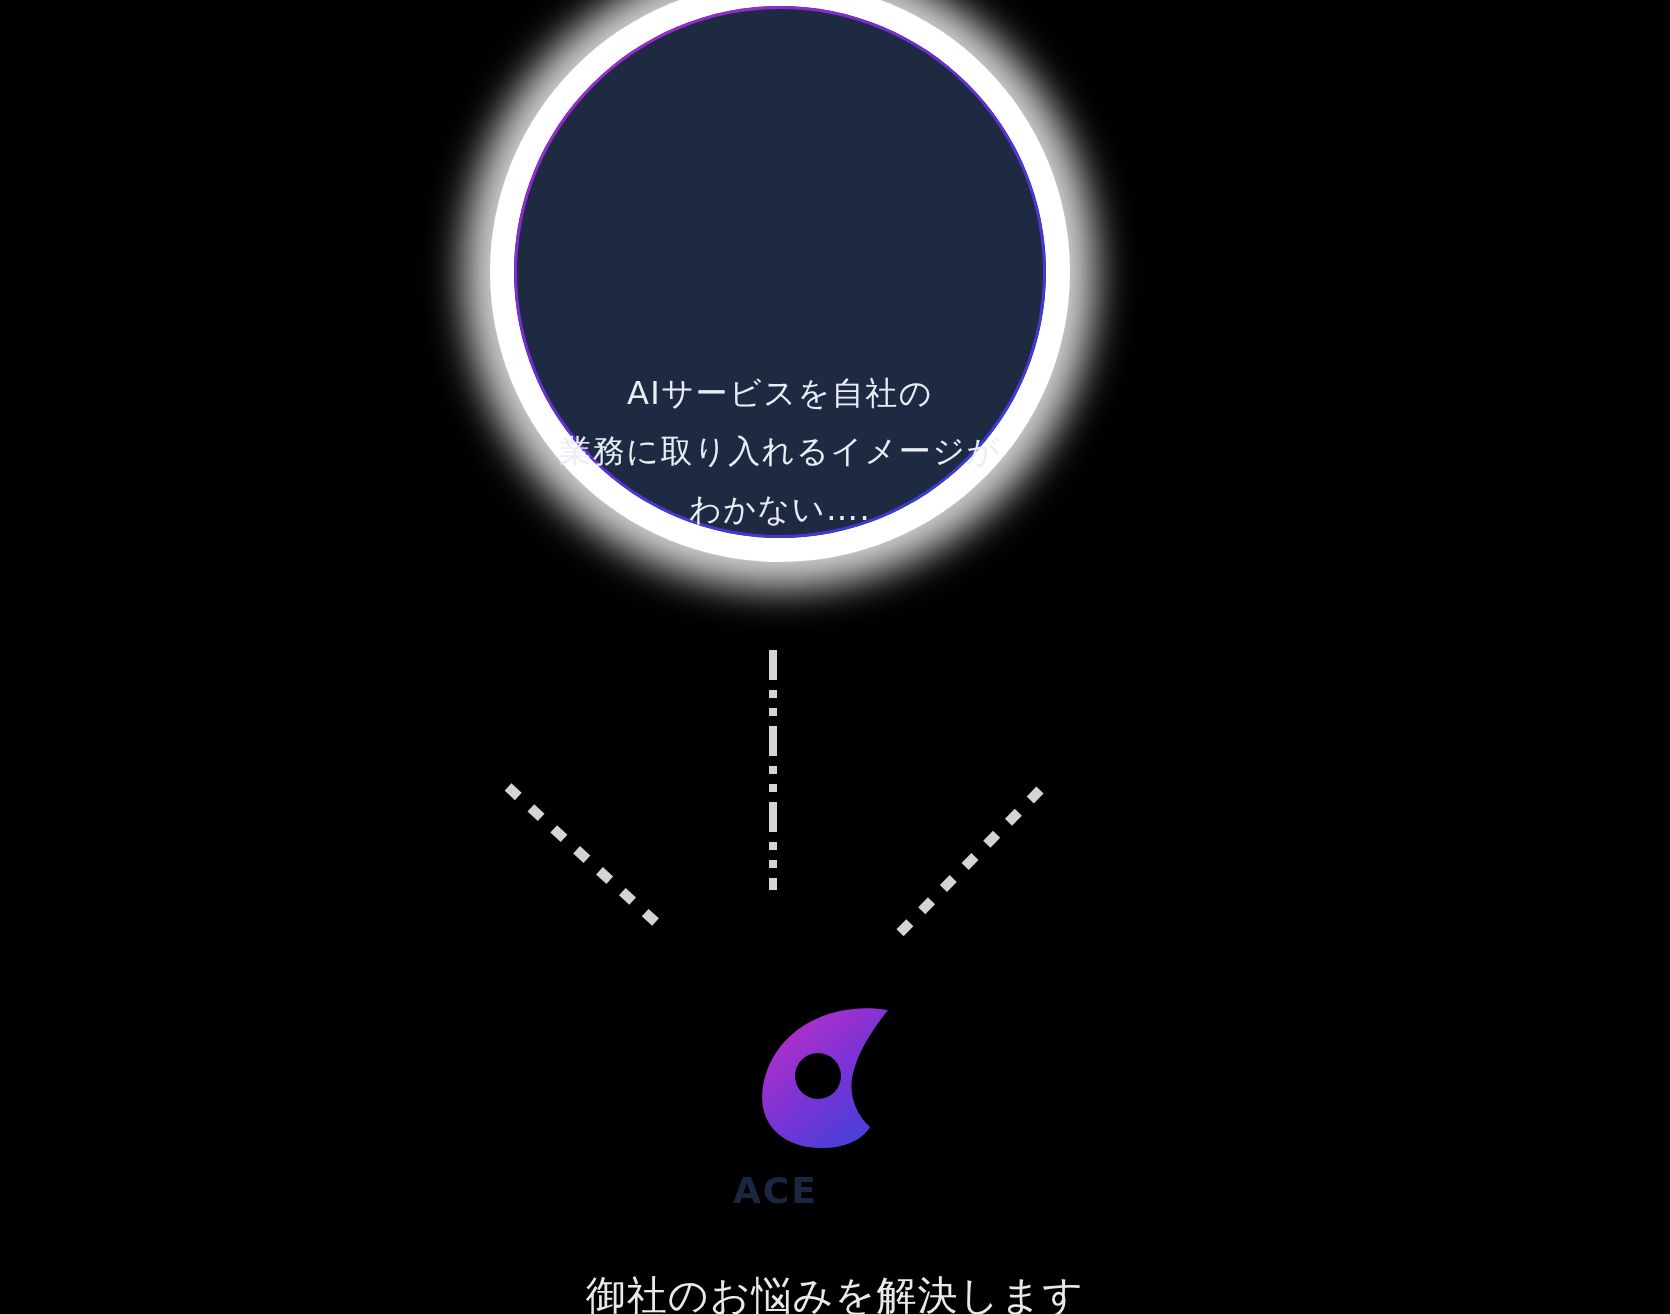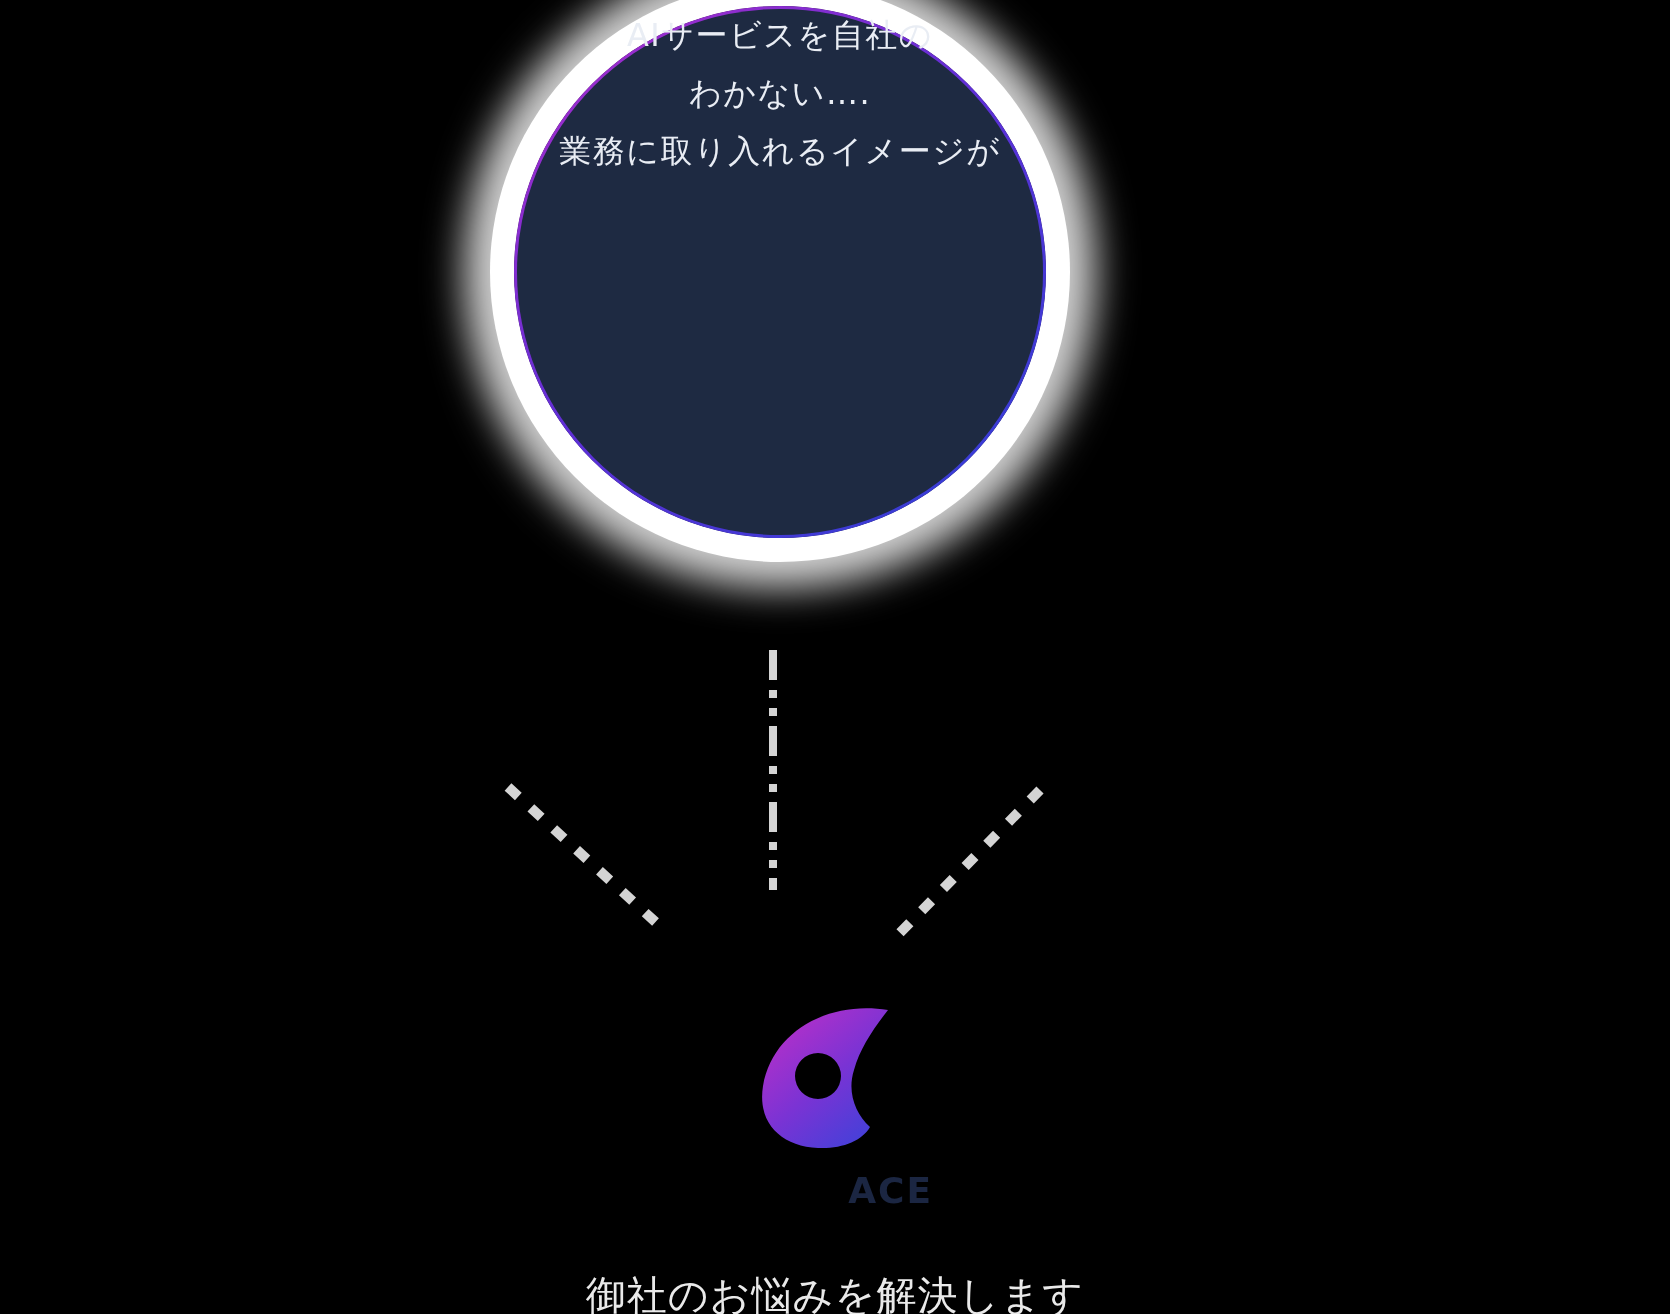--- a/index.html
+++ b/index.html
@@ -18,21 +18,21 @@
   }
   
   .circle {
     position: absolute;
     border-radius: 50%;
     
     background: linear-gradient(140deg, #b02cc9 0%, #5f2fd6 48%, #2c41d4 100%);
     
     box-shadow: 0 0 0 24px #ffffff, 0 0 38px 50px rgba(255,255,255,0.82);
     display: flex;
-    align-items: flex-start;
+    align-items: flex-end;
     justify-content: center;
   }
   .circle .inner {
     position: absolute;
     inset: 3px;
     border-radius: 50%;
     background: #1e2a42;
   }
   .circle .text {
     position: relative;
@@ -58,21 +58,21 @@
     height: 1314px;
     pointer-events: none;
   }
 
   
   .brand-name {
     position: absolute;
     left: 733px;
     top: 1170px;
     width: 200px;
-    text-align: right;
+    text-align: left;
     color: #1b2642;
     font-size: 36px;
     font-weight: 700;
     letter-spacing: 2px;
   }
   .brand-tagline {
     position: absolute;
     left: 0;
     top: 1268px;
     width: 1670px;
@@ -87,22 +87,22 @@
 </head>
 <body>
 
 <div class="stage">
 
 
   <div class="circle circle-center">
     <div class="inner"></div>
     <div class="text">
       <span>AIサービスを自社の</span>
+      <span>業務に取り入れるイメージが</span>
       <span>わかない….</span>
-      <span>業務に取り入れるイメージが</span>
     </div>
   </div>
 
 
   <svg class="overlay" viewBox="0 0 1670 1314">
     <defs>
       <linearGradient id="logoGrad" x1="770" y1="1010" x2="888" y2="1148" gradientUnits="userSpaceOnUse">
         <stop offset="0" stop-color="#c12fc7"></stop>
         <stop offset="0.5" stop-color="#7a33d4"></stop>
         <stop offset="1" stop-color="#3544da"></stop>

